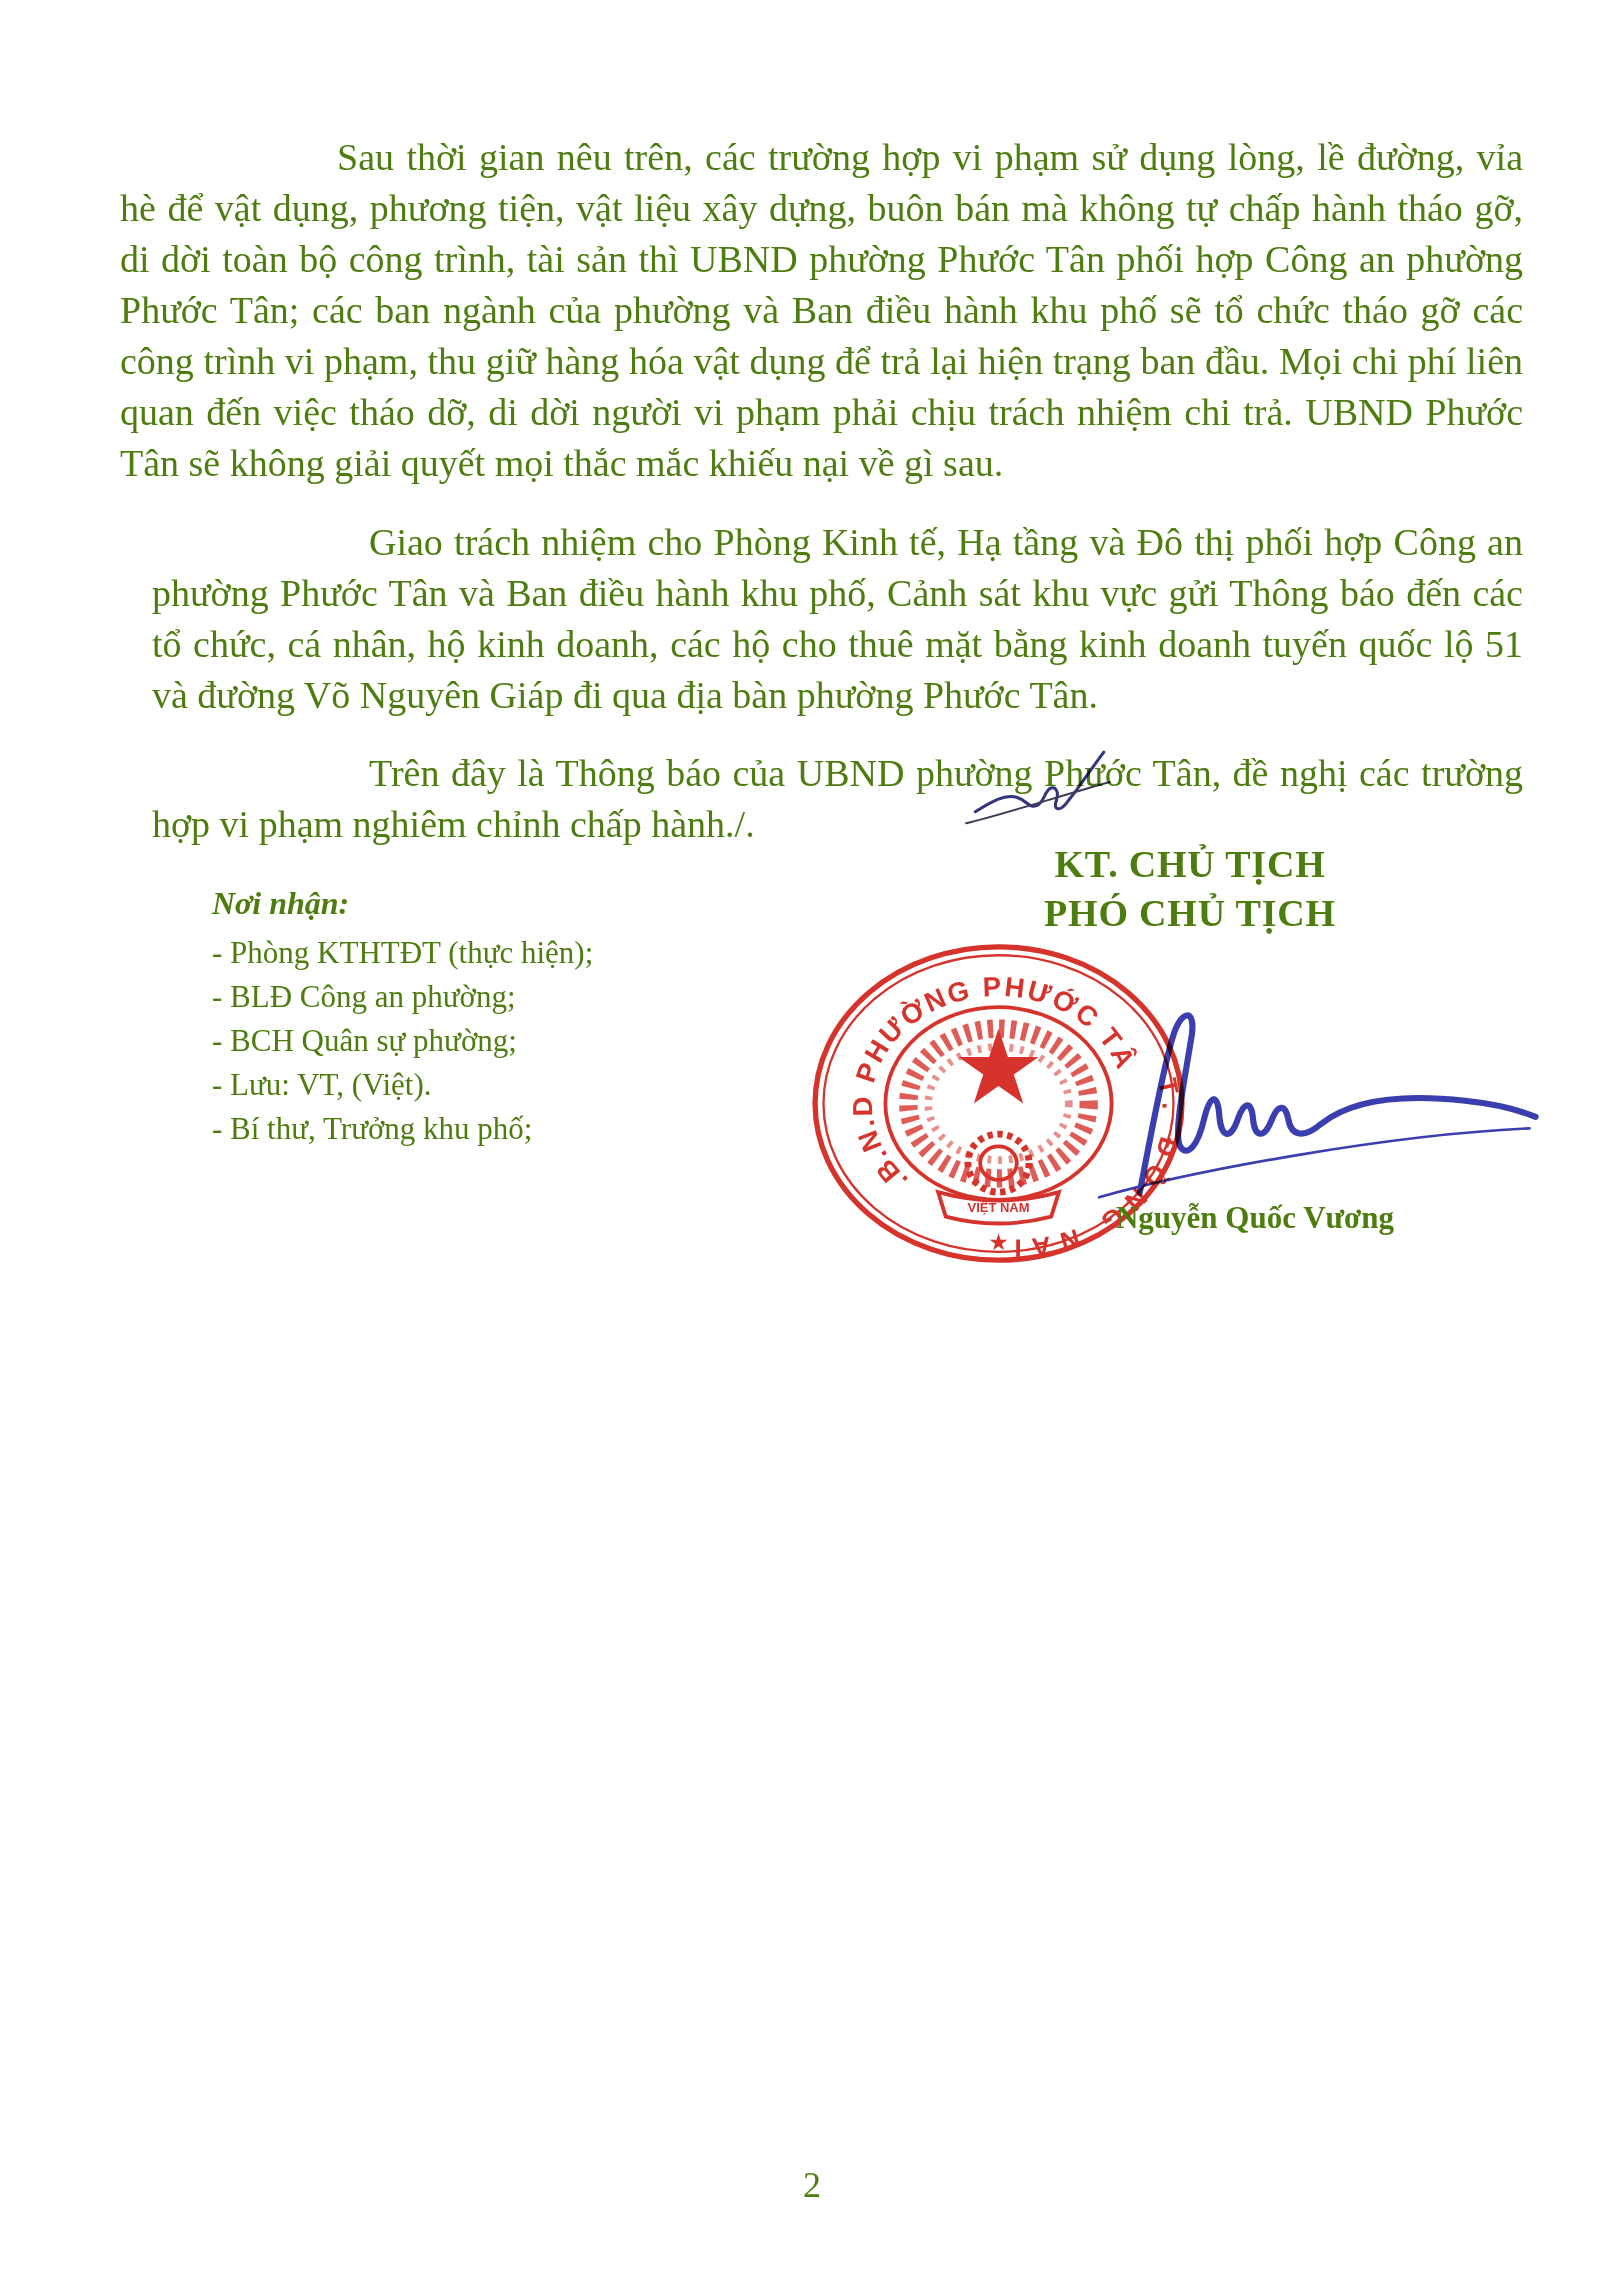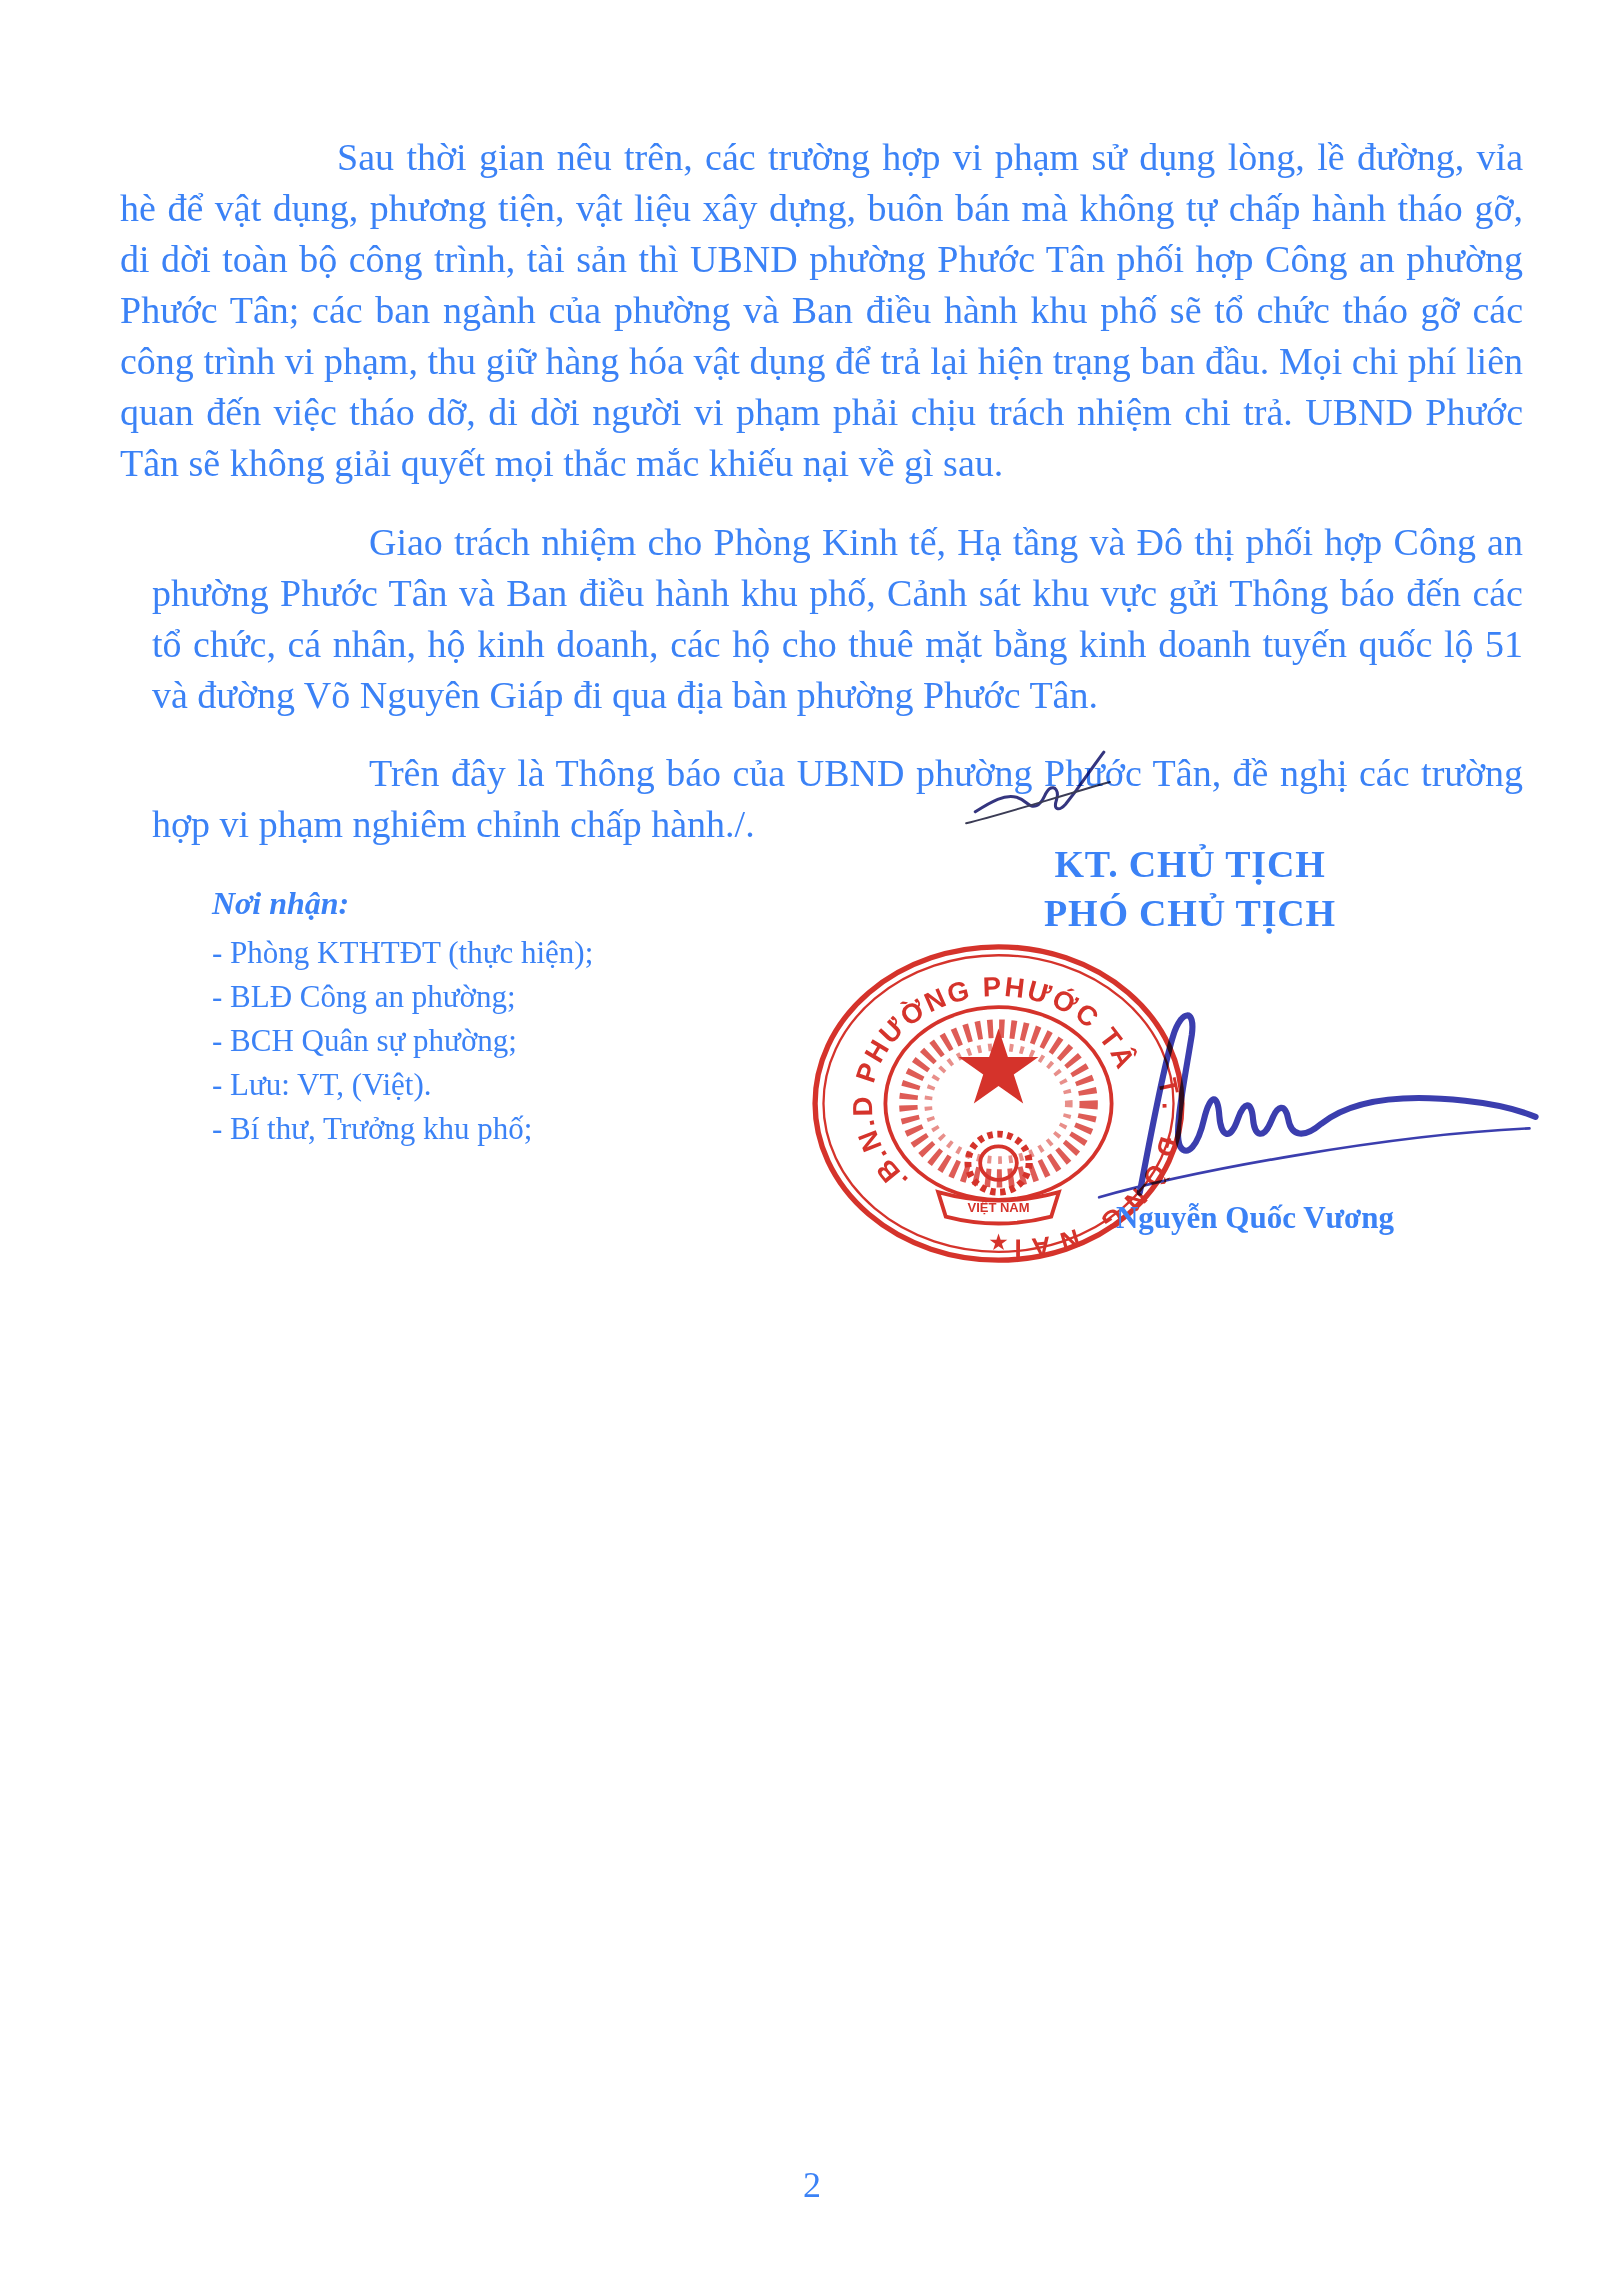--- a/index.html
+++ b/index.html
@@ -1,21 +1,21 @@
 <!DOCTYPE html>
 <html style="font-size:12.2px"><head>
 <meta charset="utf-8">
 <style>
   html,body{margin:0;padding:0;background:#ffffff;}
   .page{
     position:relative;
     width:1624px;height:2295px;
     background:#ffffff;
     font-family:"Liberation Serif","DejaVu Serif",serif;
-    color:#3b82f6;
+    color:#4d7c0f;
     overflow:hidden;
   }
   .content{
     position:absolute;left:120px;top:132px;width:1403px;
     font-size:38px;line-height:51px;text-align:justify;
   }
   .content p{margin:0;text-indent:217px;}
   .content p + p{margin-top:27.5px;margin-left:32px;}
 
   .recipients{

